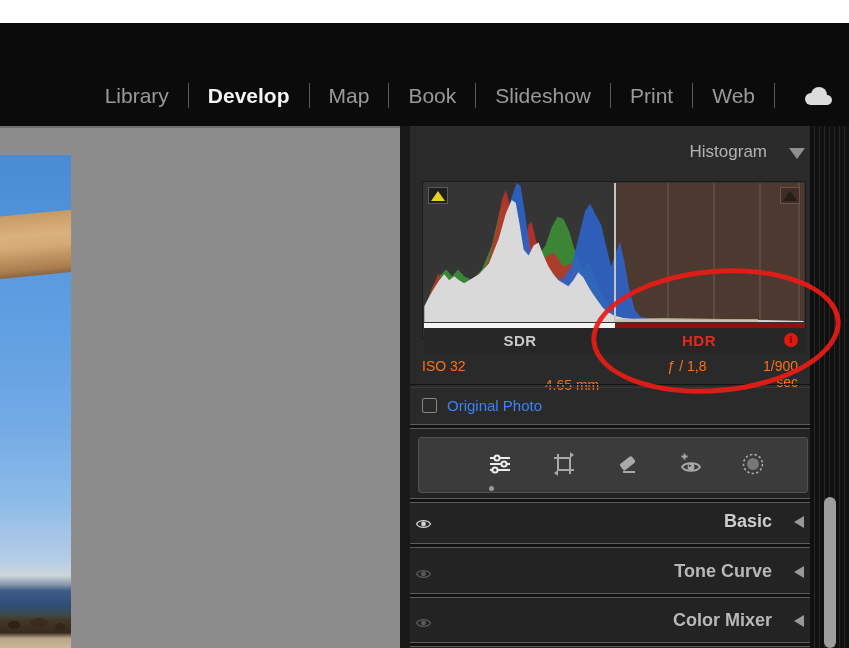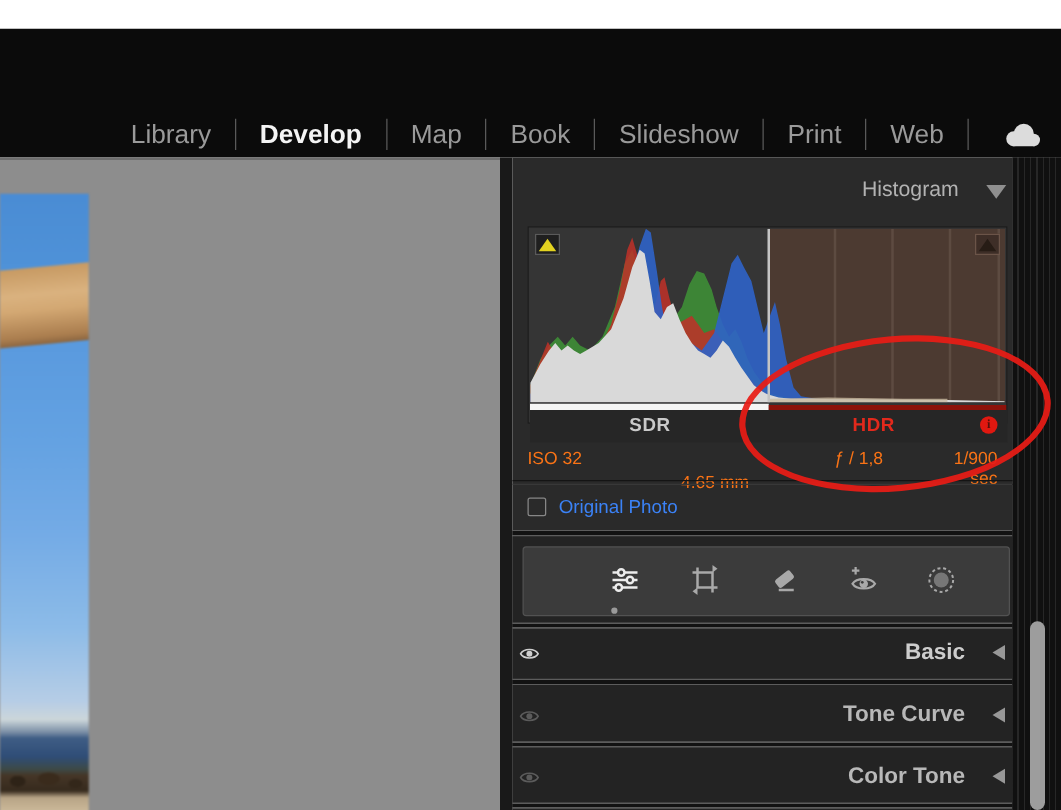--- a/index.html
+++ b/index.html
@@ -2,21 +2,21 @@
 <html><head>
 <meta charset="utf-8">
 <style>
   html,body{margin:0;padding:0;}
   body{font-family:"Liberation Sans","DejaVu Sans",sans-serif;}
   #screen{position:relative;width:849px;height:648px;background:#ffffff;overflow:hidden;}
 
   
   .top-strip{position:absolute;left:0;top:0;width:849px;height:23px;background:#ffffff;}
   .nav-bar{position:absolute;left:0;top:23px;width:849px;height:103px;background:#0b0b0b;}
-  .nav-row{position:absolute;right:14px;top:12px;height:103px;display:flex;align-items:center;padding-top:42px;box-sizing:border-box;}
+  .nav-row{position:absolute;right:14px;top:0;height:103px;display:flex;align-items:center;padding-top:42px;box-sizing:border-box;}
   .nav-item{font-size:21px;color:#9a9a9a;margin:0 19px;white-space:nowrap;cursor:default;}
   .nav-item.active{color:#f4f4f4;font-weight:bold;}
   .nav-sep{width:1px;height:25px;background:#5a5a5a;}
   .cloud-wrap{margin-left:24px;display:flex;align-items:center;}
 
   
   .canvas{position:absolute;left:0;top:126px;width:400px;height:522px;background:#8d8d8d;border-top:2px solid #6e6e6e;box-sizing:border-box;}
   .photo{position:absolute;left:0;top:27px;width:71px;height:495px;overflow:hidden;filter:blur(0.7px);
     background:linear-gradient(180deg,
       #4a8cd4 0%, #4f92d8 12%, #5b9bdf 26%, #64a2e2 40%, #74abe6 55%,
@@ -258,21 +258,21 @@
     </div>
     <div class="groove" style="top:467px"></div>
 
     <div class="sec-header" style="top:476px">
       <span class="sec-eye">
         <svg width="17" height="12" viewBox="0 0 17 12" fill="none" stroke="currentColor" stroke-width="1.3">
           <path d="M1.5 6 C4 1.5 13 1.5 15.5 6 C13 10.5 4 10.5 1.5 6 Z"></path>
           <circle cx="8.5" cy="6" r="2.4" fill="currentColor" stroke="none"></circle>
         </svg>
       </span>
-      <span class="sec-label">Color Tone</span>
+      <span class="sec-label">Color Mixer</span>
       <span class="tri-left"></span>
     </div>
     <div class="groove" style="top:516px"></div>
   </div>
 
   <div class="scroll-strip">
     <div class="scroll-thumb"></div>
   </div>
 
   <div class="annotation-ellipse"></div>

